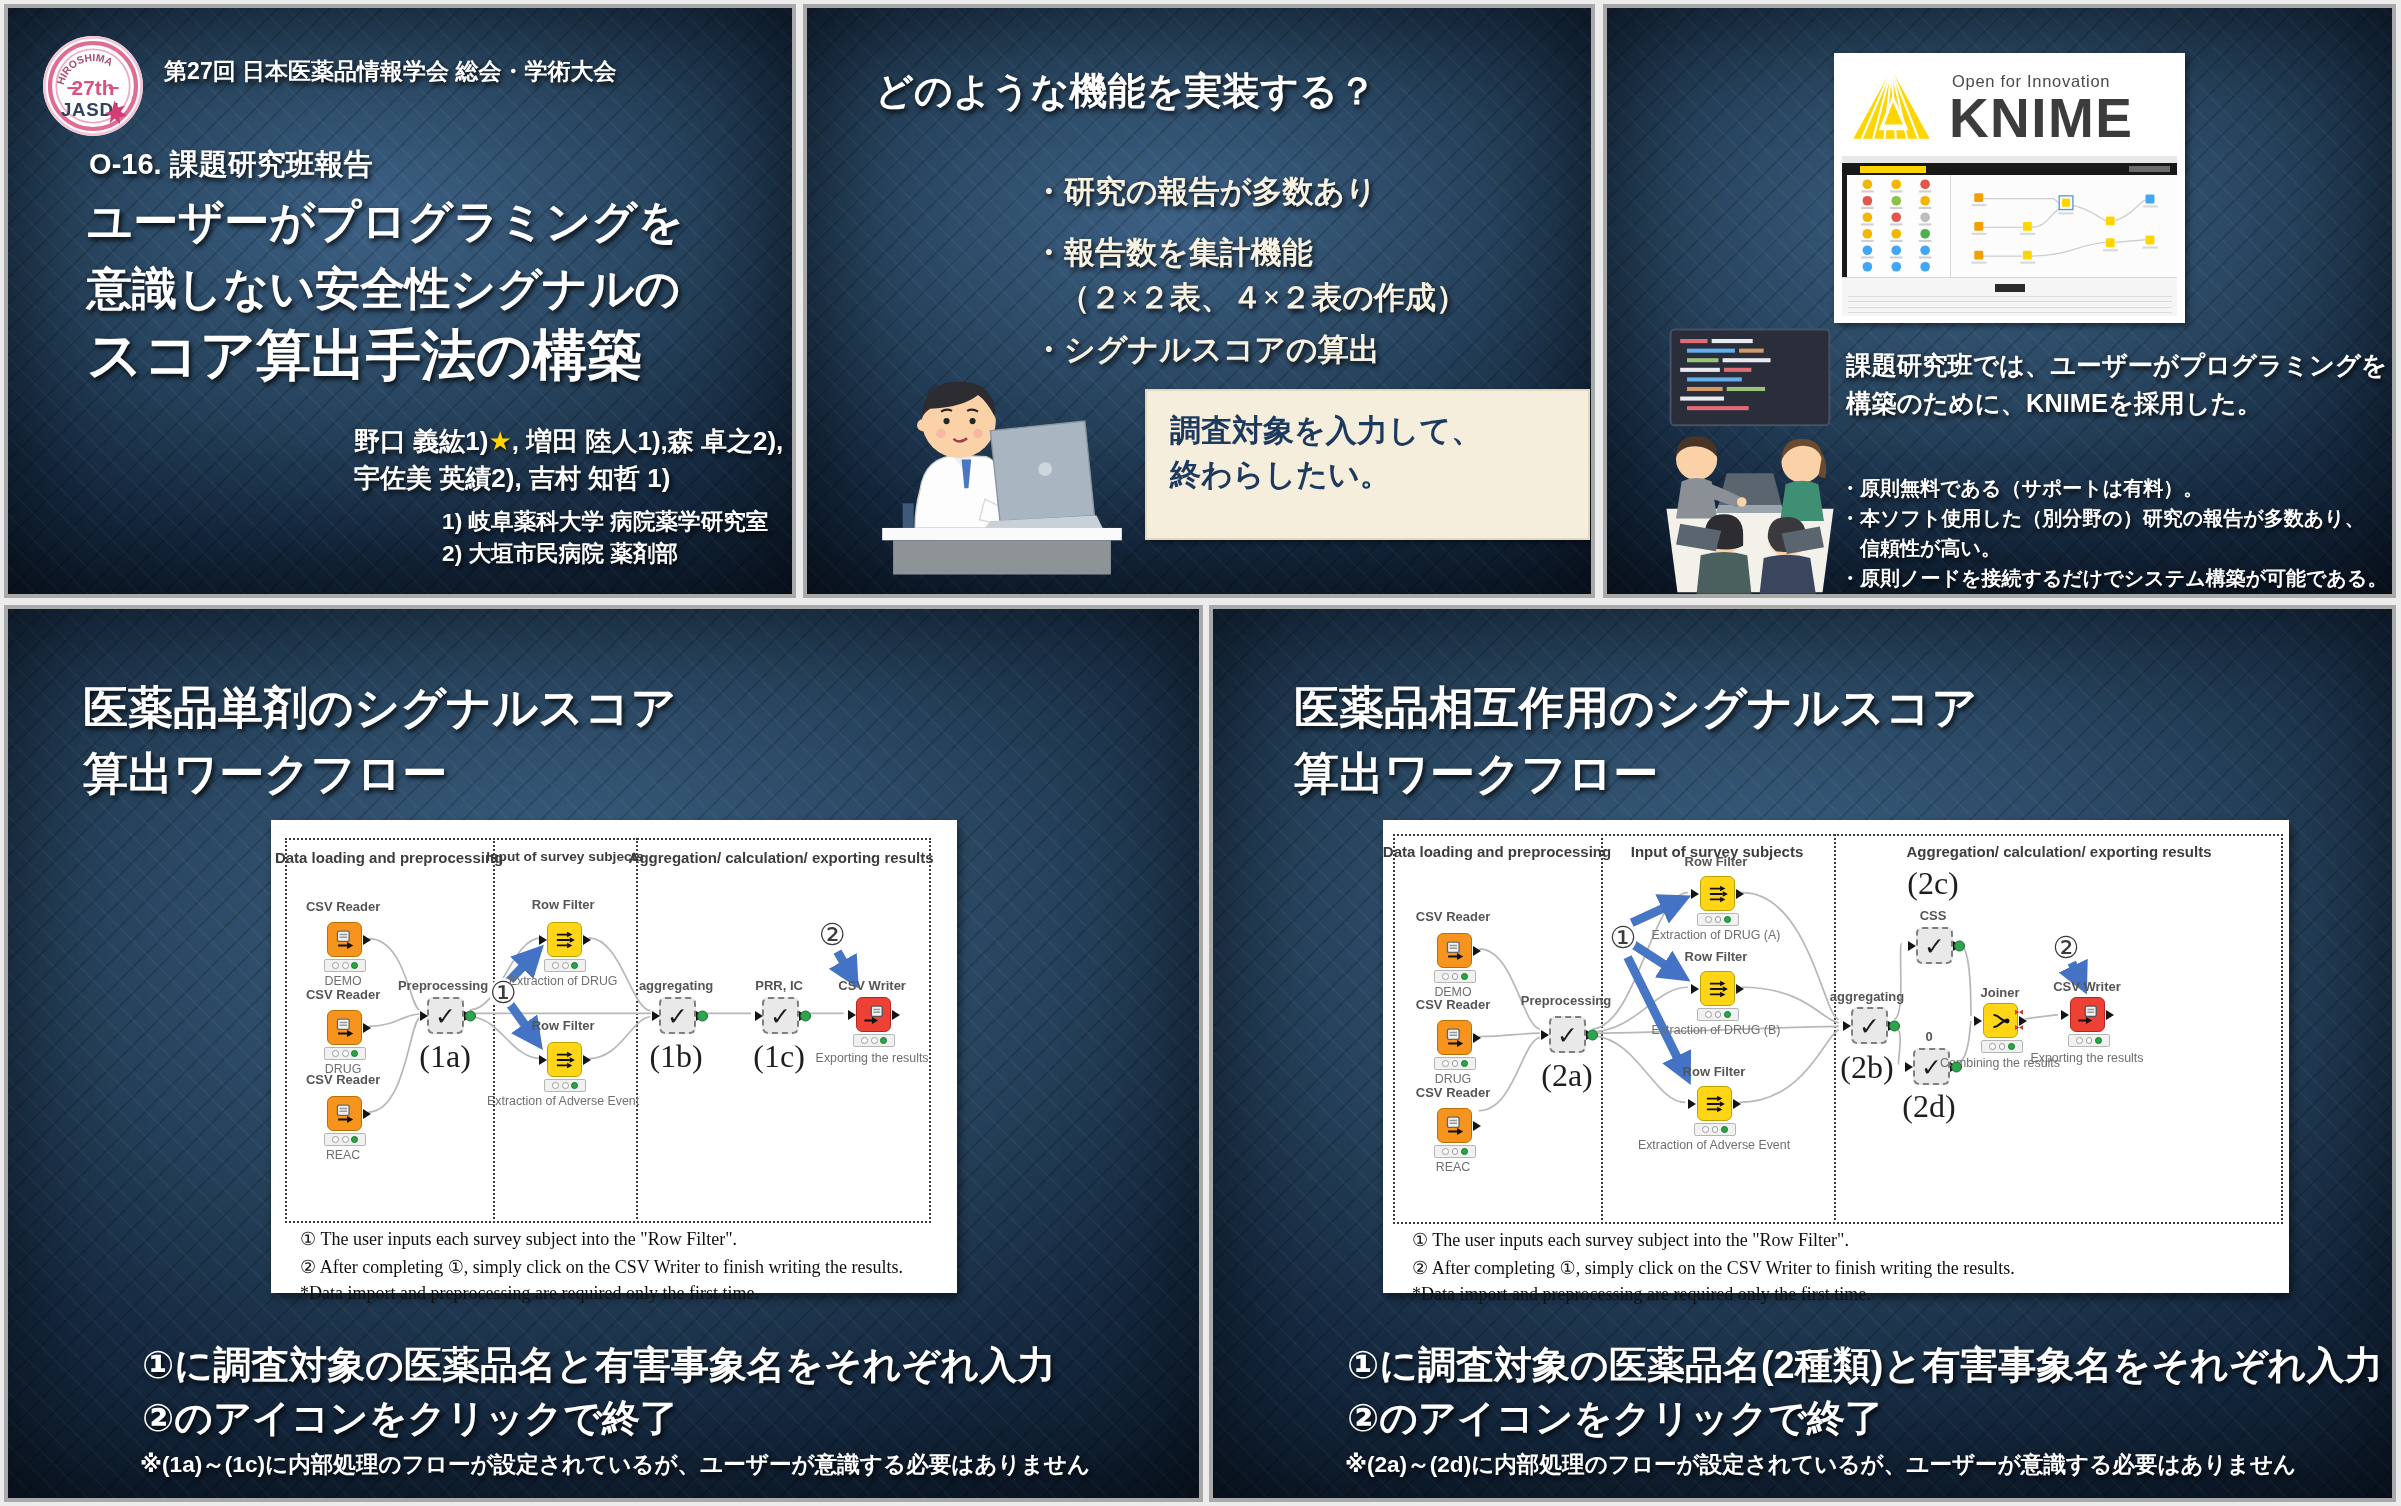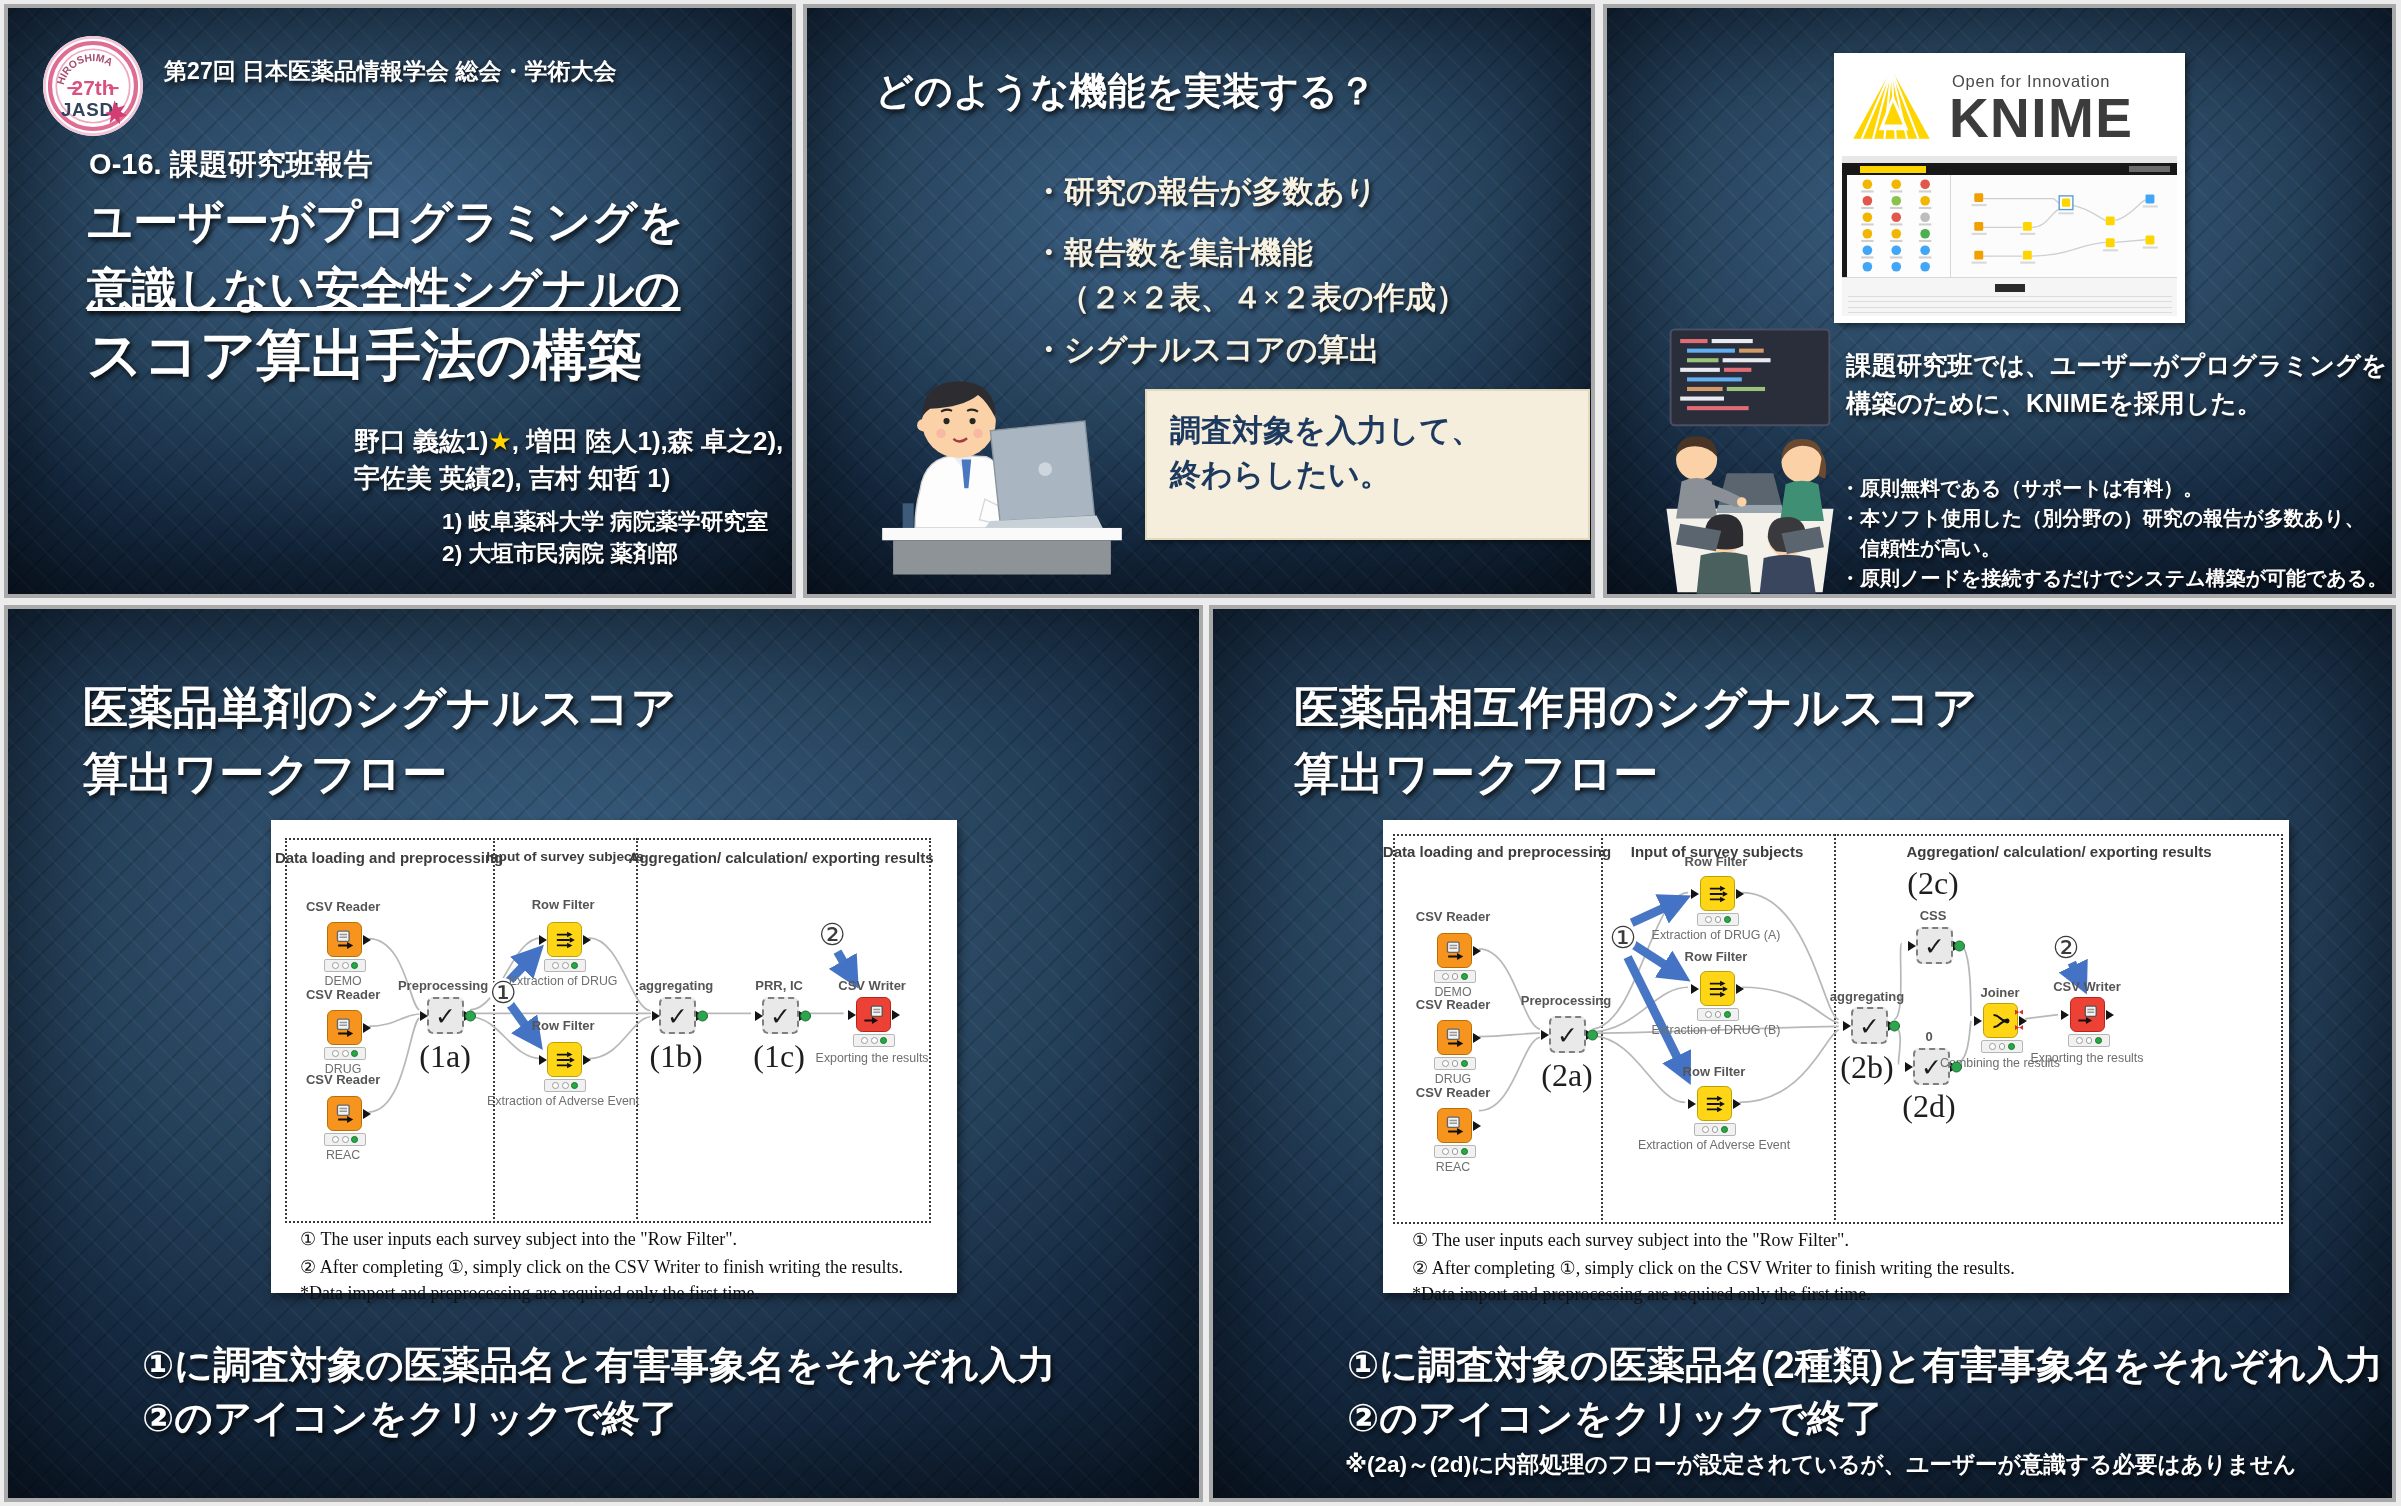--- a/index.html
+++ b/index.html
@@ -80,21 +80,21 @@
     <line x1="38" y1="78" x2="52" y2="78" stroke="#d9527f" stroke-width="3"></line>
     <line x1="98" y1="78" x2="112" y2="78" stroke="#d9527f" stroke-width="3"></line>
     <text x="75" y="88" text-anchor="middle" font-size="30" font-weight="bold" fill="#d9527f">27th</text>
     <text x="71" y="118" text-anchor="middle" font-size="27" font-weight="bold" letter-spacing="1" fill="#31415e">JASDI</text>
     <polygon points="106,96 111,106 121,103 115,112 124,118 113,120 114,130 106,122 99,129 101,118 92,114 102,111" fill="#d23d74"></polygon>
   </svg>
   <div class="abs hw" style="left:156px;top:48px;font-size:23px;white-space:nowrap;">第27回 日本医薬品情報学会 総会・学術大会</div>
   <div class="abs hw" style="left:81px;top:137px;font-size:29px;">O-16. 課題研究班報告</div>
   <div class="abs" style="left:79px;top:180px;">
     <div class="hw" style="font-size:45px;line-height:67px;white-space:nowrap;">ユーザーがプログラミングを</div>
-    <div class="hw" style="font-size:45px;line-height:67px;white-space:nowrap;text-decoration:underline;">意識しない安全性シグナルの</div>
+    <div class="hw" style="font-size:45px;line-height:67px;white-space:nowrap;">意識しない安全性シグナルの</div>
     <div class="hw" style="font-size:55px;line-height:67px;white-space:nowrap;">スコア算出手法の構築</div>
   </div>
   <div class="abs" style="left:346px;top:416px;font-size:26px;white-space:nowrap;">
     <span class="hw" style="font-size:26px;">野口 義紘1)</span><span style="color:#ffd400;font-weight:bold;text-shadow:1.4px 2.1px 3.4px rgba(0,0,0,.8);">★</span><span class="hw" style="font-size:26px;">, 増田 陸人1),森 卓之2),</span>
   </div>
   <div class="abs hw" style="left:346px;top:453px;font-size:26px;white-space:nowrap;">宇佐美 英績2), 吉村 知哲 1)</div>
   <div class="abs hw" style="left:434px;top:498px;font-size:22.6px;line-height:32px;white-space:nowrap;">1) 岐阜薬科大学 病院薬学研究室</div>
   <div class="abs hw" style="left:434px;top:530px;font-size:22.6px;line-height:32px;white-space:nowrap;">2) 大垣市民病院 薬剤部</div>
 </div>
 
@@ -471,20 +471,21 @@
 
     <div class="wfnotes" style="left:29px;top:408px;">
       <p>① The user inputs each survey subject into the "Row Filter".</p>
       <p>② After completing ①, simply click on the CSV Writer to finish writing the results.</p>
       <p>*Data import and preprocessing are required only the first time.</p>
     </div>
   </div>
 
   <div class="btext" style="left:134px;top:729px;">①に調査対象の医薬品名と有害事象名をそれぞれ入力</div>
   <div class="btext" style="left:134px;top:782px;">②のアイコンをクリックで終了</div>
+  <div class="btext bfoot" style="left:132px;top:838px;">※(1a)～(1c)に内部処理のフローが設定されているが、ユーザーが意識する必要はありません</div>
 </div>
 
 <div class="slide" style="left:1209px;top:605px;width:1179px;height:889px;">
   <div class="abs hw" style="left:81px;top:66px;font-size:45px;line-height:66px;white-space:nowrap;">医薬品相互作用のシグナルスコア</div>
   <div class="abs hw" style="left:81px;top:132px;font-size:45px;line-height:66px;white-space:nowrap;">算出ワークフロー</div>
 
   <div class="wfbox" style="left:170px;top:211px;width:906px;height:473px;">
     <div class="dashrect" style="left:9.6px;top:13.7px;width:886px;height:386px;"></div>
     <div class="divider" style="left:218px;top:13.7px;height:386px;"></div>
     <div class="divider" style="left:451px;top:13.7px;height:386px;"></div>

